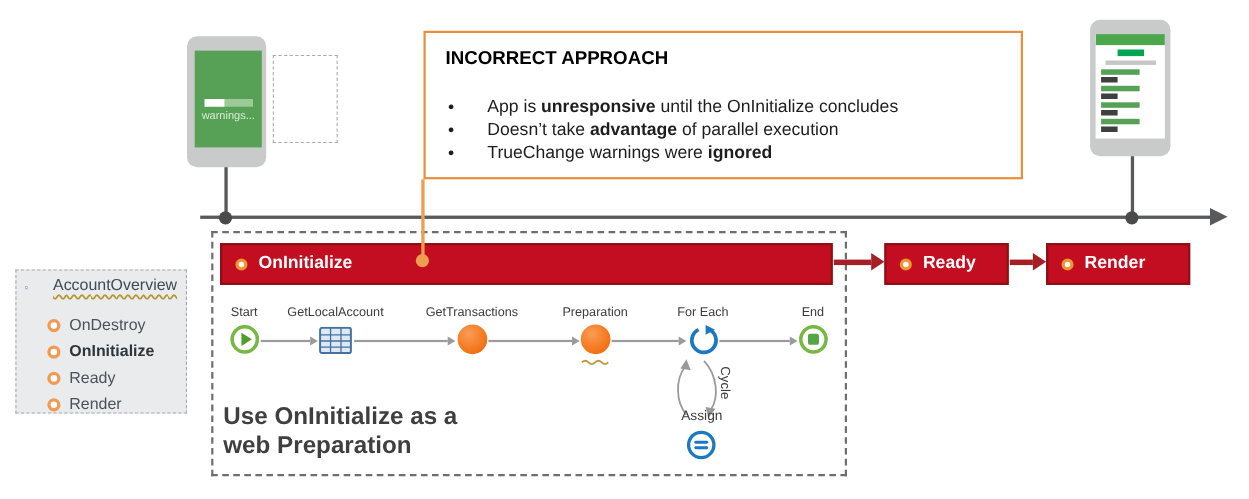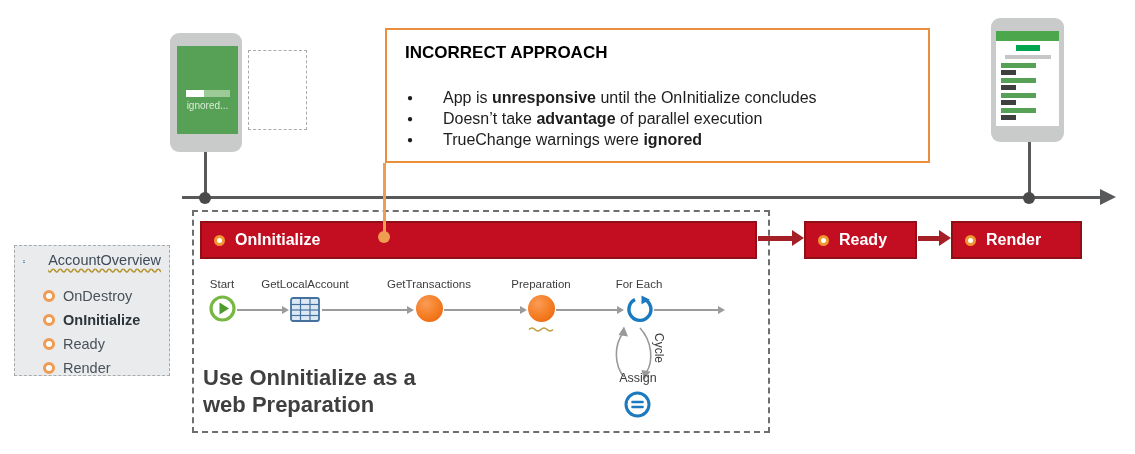--- a/index.html
+++ b/index.html
@@ -66,21 +66,21 @@
 </head>
 <body>
 
 <div class="canvas">
 
   <div class="abs phone" style="left:170px;top:33px;width:72px;height:119px">
     <div class="screen-green">
       <div class="progress-track">
         <div class="progress-fill"></div>
       </div>
-      <div class="loading-label">ignored...</div>
+      <div class="loading-label">warnings...</div>
     </div>
   </div>
   <div class="abs ghost-rect" style="left:248px;top:50px;width:59px;height:80px"></div>
 
   <div class="abs phone" style="left:991px;top:18px;width:73px;height:124px">
     <div class="screen-white">
       <div class="hdr-bar"></div>
       <div class="mini-green"></div>
       <div class="mini-gray"></div>
       <div class="rows">
@@ -162,20 +162,27 @@
   </div>
   <div class="abs fnode" style="left:481px;top:278px">
     <div class="flabel">Preparation</div>
     <div class="orange-circle"></div>
   </div>
   <div class="abs fnode" style="left:579px;top:278px">
     <div class="flabel">For Each</div>
     <svg width="29" height="29" viewBox="0 0 29 29">
       <path d="M 10 4.6 A 11 11 0 1 0 19.5 4.4" fill="#fff" stroke="#1B79C0" stroke-width="3.4"></path>
       <polygon points="16.5,0.5 25,4.8 16.5,9.3" fill="#1B79C0"></polygon>
+    </svg>
+  </div>
+  <div class="abs fnode" style="left:679px;top:278px">
+    <div class="flabel">End</div>
+    <svg width="27" height="27" viewBox="0 0 27 27">
+      <circle cx="13.5" cy="13.5" r="11.5" fill="#fff" stroke="#77B843" stroke-width="3.2"></circle>
+      <rect x="8.5" y="8.5" width="10" height="10" rx="2" fill="#55A546"></rect>
     </svg>
   </div>
 
   <div class="abs fline" style="left:237px;width:45px"></div>
   <div class="abs fline" style="left:322px;width:85px"></div>
   <div class="abs fline" style="left:444px;width:76px"></div>
   <div class="abs fline" style="left:556px;width:61px"></div>
   <div class="abs fline" style="left:654px;width:64px"></div>
 
   <svg class="abs" style="left:528px;top:326px" width="27" height="7" viewBox="0 0 27 7">

